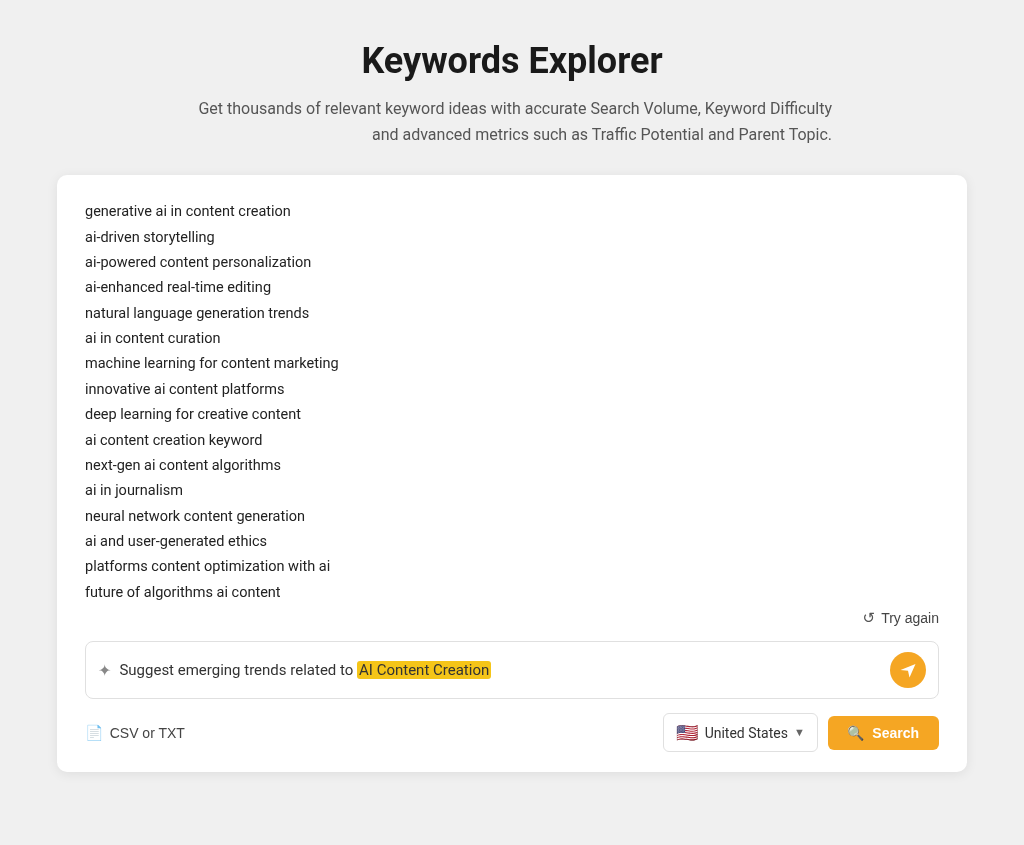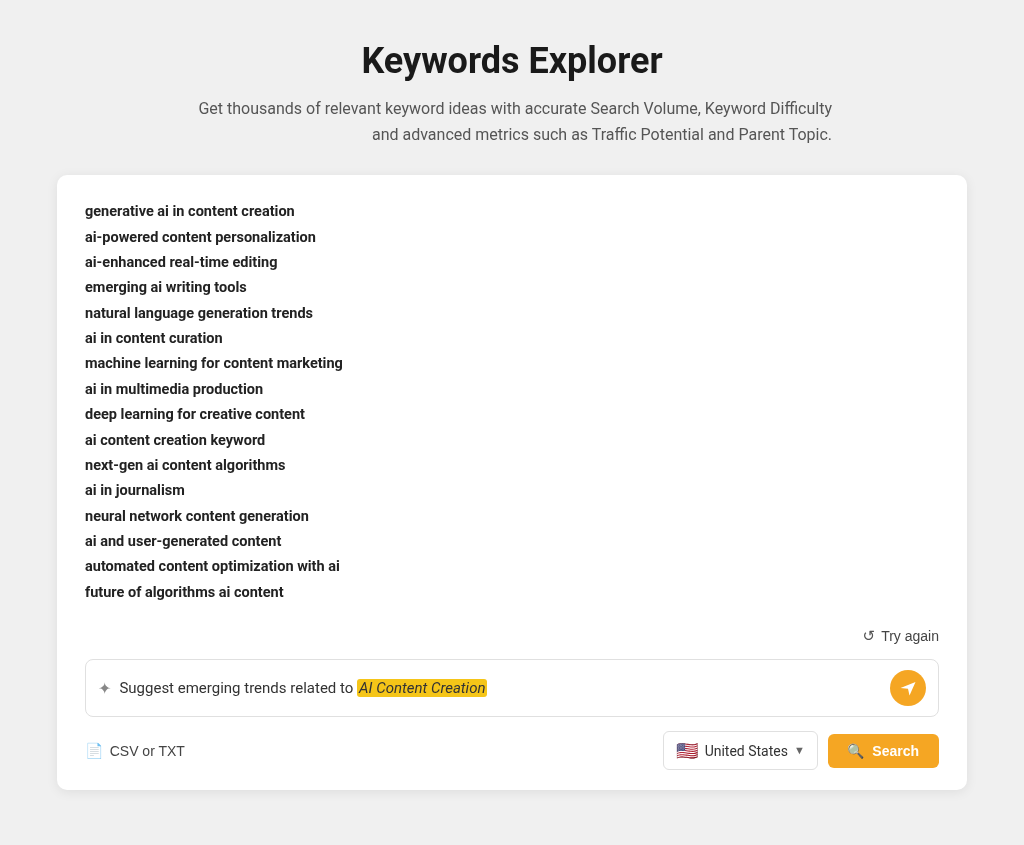--- a/index.html
+++ b/index.html
@@ -30,22 +30,21 @@
     .main-card {
       background: #fff;
       border-radius: 10px;
       box-shadow: 0 2px 12px rgba(0,0,0,0.08);
       width: 100%;
       max-width: 910px;
       padding: 24px 28px 20px;
     }
     .keywords-list {
       list-style: none;
-      margin-bottom: 22px;
-      font-weight: bold;
+      margin-bottom: 4px;
     }
     .keywords-list li {
       font-size: 14.5px;
       color: #222;
       line-height: 1.75;
     }
     .try-again-row {
       display: flex;
       justify-content: flex-end;
       align-items: center;
@@ -82,21 +81,20 @@
     }
     .suggest-text {
       font-size: 15px;
       color: #333;
       flex: 1;
     }
     .highlight {
       background: #f5c518;
       border-radius: 3px;
       padding: 0 2px;
-      font-style: italic;
     }
     .send-btn {
       width: 36px;
       height: 36px;
       background: #f5a623;
       border: none;
       border-radius: 50%;
       cursor: pointer;
       display: flex;
       align-items: center;
@@ -169,34 +167,34 @@
 </head>
 <body>
 
 <h1 class="page-title">Keywords Explorer</h1>
 <p class="page-subtitle">Get thousands of relevant keyword ideas with accurate Search Volume, Keyword Difficulty and advanced metrics such as Traffic Potential and Parent Topic.</p>
 
 <div class="main-card">
 
   <ul class="keywords-list">
   <li>generative ai in content creation</li>
+      <li>ai-driven storytelling</li>
       <li>ai-powered content personalization</li>
       <li>ai-enhanced real-time editing</li>
-      <li>emerging ai writing tools</li>
       <li>natural language generation trends</li>
       <li>ai in content curation</li>
       <li>machine learning for content marketing</li>
-      <li>ai in multimedia production</li>
+      <li>innovative ai content platforms</li>
       <li>deep learning for creative content</li>
       <li>ai content creation keyword</li>
       <li>next-gen ai content algorithms</li>
       <li>ai in journalism</li>
       <li>neural network content generation</li>
-      <li>ai and user-generated content</li>
-      <li>automated content optimization with ai</li>
+      <li>ai and user-generated ethics</li>
+      <li>platforms content optimization with ai</li>
       <li>future of algorithms ai content</li>
     </ul>
 
   <div class="try-again-row">
     <button class="try-again-btn">
       <span class="refresh-icon">↺</span>
       <span>Try again</span>
     </button>
   </div>
 

